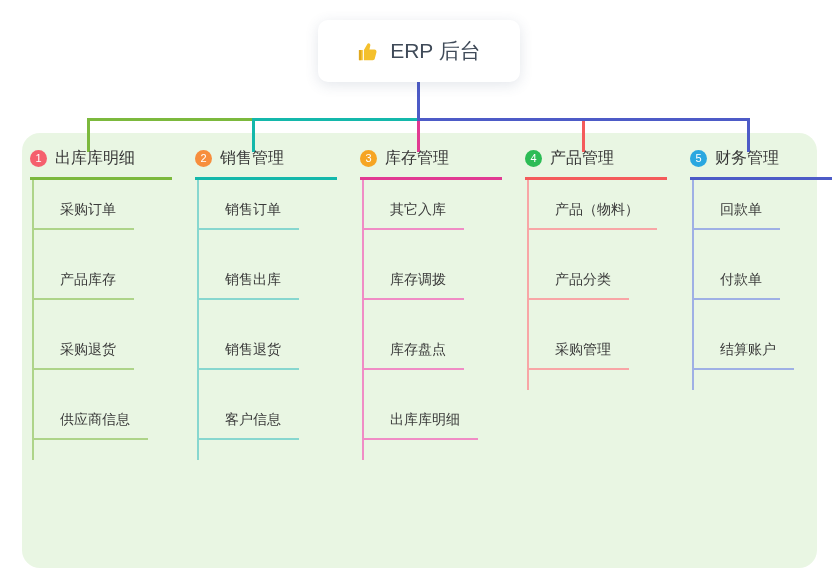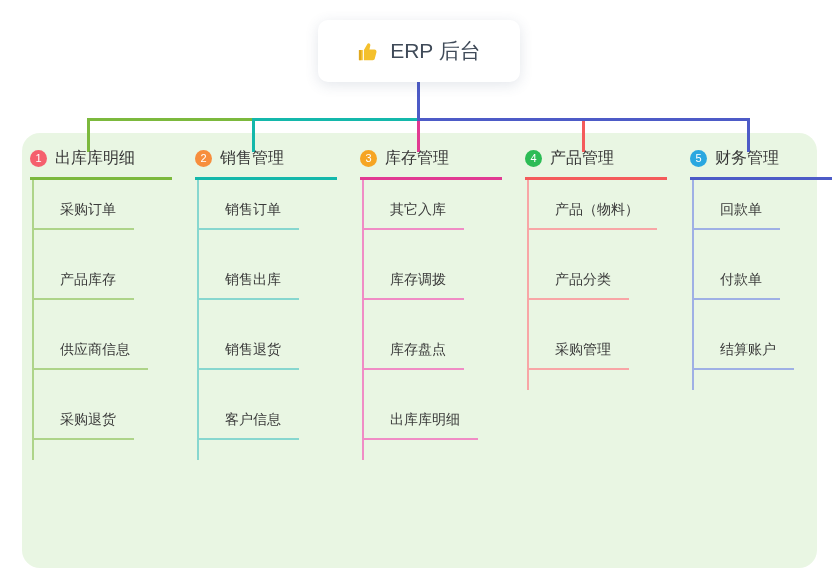--- a/index.html
+++ b/index.html
@@ -41,24 +41,24 @@
           <span>出库库明细</span>
         </div>
         <div class="children" style="border-color:#aed489">
           <div class="child-row">
             <div class="child-shelf" style="border-color:#aed489">采购订单</div>
           </div>
           <div class="child-row">
             <div class="child-shelf" style="border-color:#aed489">产品库存</div>
           </div>
           <div class="child-row">
-            <div class="child-shelf" style="border-color:#aed489">供应商信息</div>
+            <div class="child-shelf" style="border-color:#aed489">采购退货</div>
           </div>
           <div class="child-row">
-            <div class="child-shelf" style="border-color:#aed489">采购退货</div>
+            <div class="child-shelf" style="border-color:#aed489">供应商信息</div>
           </div>
         </div>
       </div>
       <div class="branch" style="left: 195px;">
         <div class="branch-header" style="border-color:#14b8ab">
           <span class="badge" style="background:#f78e3d">2</span>
           <span>销售管理</span>
         </div>
         <div class="children" style="border-color:#87d7cf">
           <div class="child-row">

